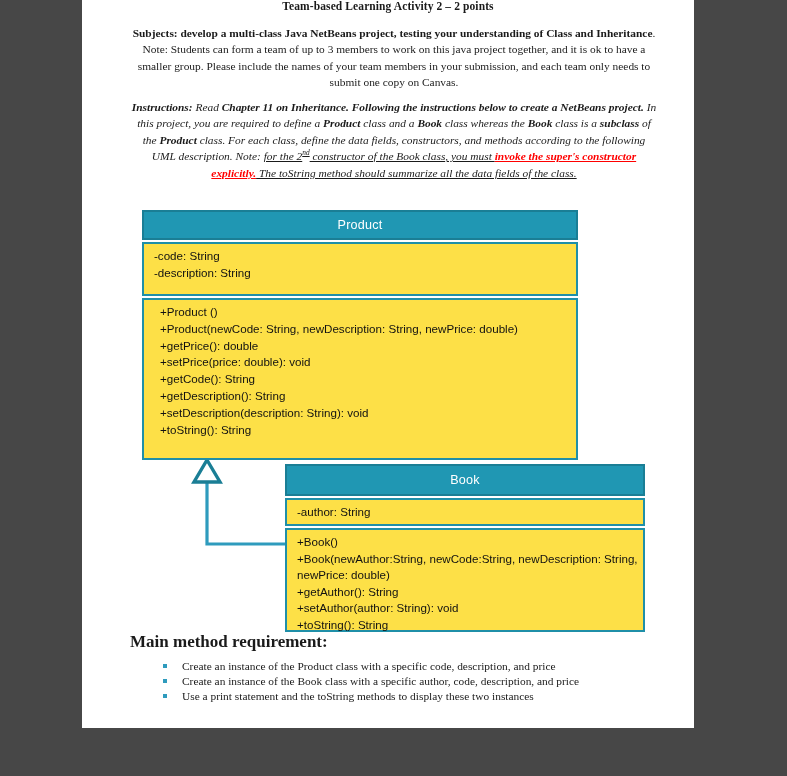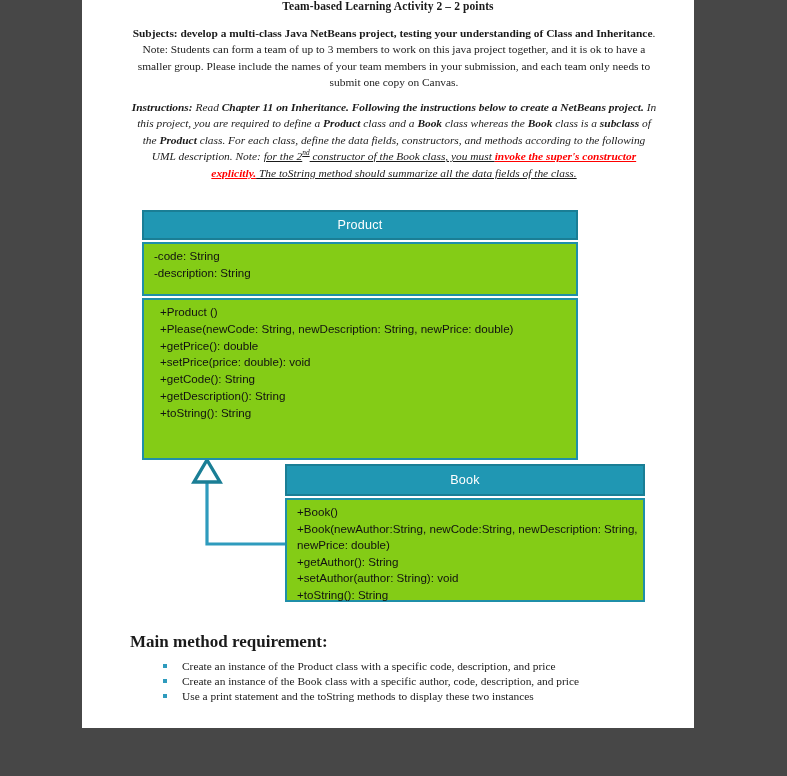--- a/index.html
+++ b/index.html
@@ -71,21 +71,21 @@
     top: 99px;
     width: 528px;
     font-style: italic;
   }
 
   
   .uml-box { position: absolute; }
   .uml-compartment {
     box-sizing: border-box;
     border: 2px solid #1f8fa8;
-    background: #84cc16;
+    background: #fde047;
     margin-bottom: 2px;
   }
   .uml-header {
     box-sizing: border-box;
     border: 2px solid #1a7e95;
     background: #2097b3;
     color: #ffffff;
     text-align: center;
     font-family: "Liberation Sans", sans-serif;
     font-size: 12.6px;
@@ -180,31 +180,35 @@
   </svg>
 
   <div class="uml-box" id="uml-product">
     <div class="uml-header">Product</div>
     <div class="uml-compartment compartment-attrs uml-body-pad">
       <div class="uml-line">-code: String</div>
       <div class="uml-line">-description: String</div>
     </div>
     <div class="uml-compartment compartment-ops uml-body-pad">
       <div class="uml-line">+Product ()</div>
-      <div class="uml-line">+Please(newCode: String, newDescription: String, newPrice: double)</div>
+      <div class="uml-line">+Product(newCode: String, newDescription: String, newPrice: double)</div>
       <div class="uml-line">+getPrice(): double</div>
       <div class="uml-line">+setPrice(price: double): void</div>
       <div class="uml-line">+getCode(): String</div>
       <div class="uml-line">+getDescription(): String</div>
+      <div class="uml-line">+setDescription(description: String): void</div>
       <div class="uml-line">+toString(): String</div>
     </div>
   </div>
 
   <div class="uml-box" id="uml-book">
     <div class="uml-header">Book</div>
+    <div class="uml-compartment compartment-attrs uml-body-pad">
+      <div class="uml-line">-author: String</div>
+    </div>
     <div class="uml-compartment compartment-ops uml-body-pad">
       <div class="uml-line">+Book()</div>
       <div class="uml-line">+Book(newAuthor:String, newCode:String, newDescription: String, newPrice: double)</div>
       <div class="uml-line">+getAuthor(): String</div>
       <div class="uml-line">+setAuthor(author: String): void</div>
       <div class="uml-line">+toString(): String</div>
     </div>
   </div>
 
   <div id="main-req-label">Main method requirement:</div>

